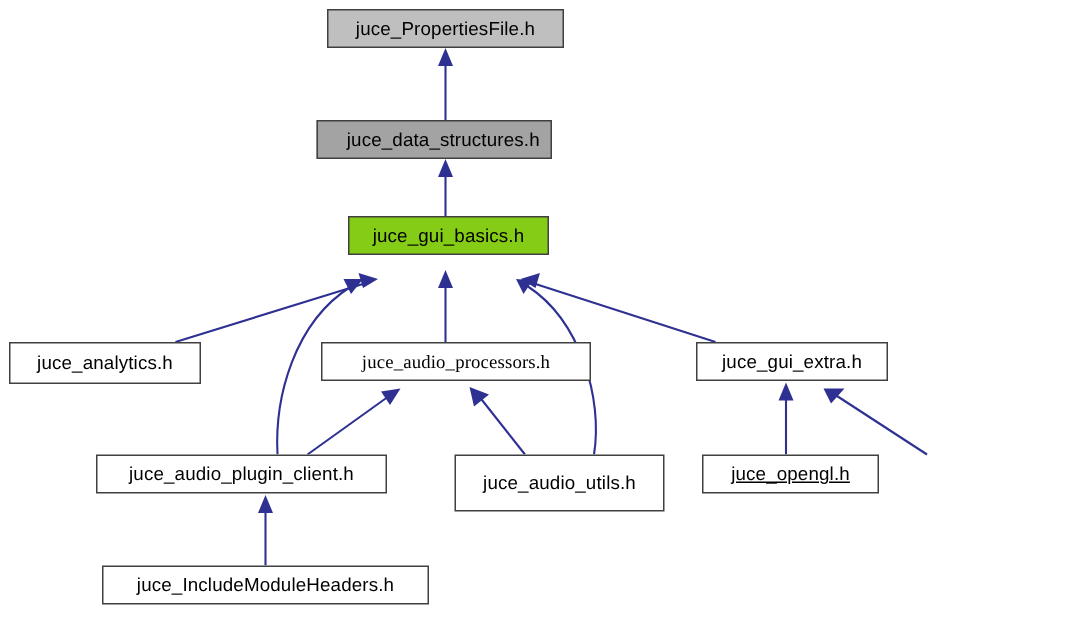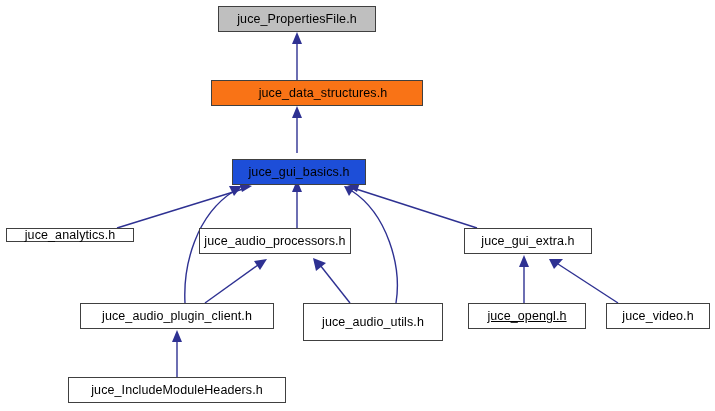--- a/index.html
+++ b/index.html
@@ -82,43 +82,40 @@
       <path d="M 524,303 L 524,265" class="edge-line" stroke="#2e3192"></path>
       <polygon points="524,255 519,267 529,267" class="edge-head" fill="#2e3192"></polygon>
       <path d="M 618,303 L 558,264" class="edge-line" stroke="#2e3192"></path>
       <polygon points="549,259 554,269 563,259" class="edge-head" fill="#2e3192"></polygon>
       <path d="M 177,377 L 177,340" class="edge-line" stroke="#2e3192"></path>
       <polygon points="177,330 172,342 182,342" class="edge-head" fill="#2e3192"></polygon>
     </svg>
 <div class="node-box highlight" style="left: 218px; top: 6px; width: 158px; height: 26px; border-color: rgb(64, 64, 64); background: rgb(191, 191, 191);">
       <span class="node-label">juce_PropertiesFile.h</span>
     </div>
-    <div class="node-box" style="left: 211px; top: 80px; width: 212px; height: 26px; border-color: rgb(64, 64, 64); background: #f97316; padding-left: 12px;">
+    <div class="node-box" style="left: 211px; top: 80px; width: 157px; height: 26px; border-color: rgb(64, 64, 64); background: #a3a3a3; padding-left: 12px;">
       <span class="node-label">juce_data_structures.h</span>
     </div>
-    <div class="node-box" style="left: 232px; top: 159px; width: 134px; height: 26px; border-color: rgb(64, 64, 64); background: #1d4ed8;">
+    <div class="node-box" style="left: 232px; top: 144px; width: 134px; height: 26px; border-color: rgb(64, 64, 64); background: #84cc16;">
       <span class="node-label">juce_gui_basics.h</span>
     </div>
-    <div class="node-box" style="left: 6px; top: 228px; width: 128px; height: 14px; border-color: rgb(64, 64, 64); background: rgb(255, 255, 255);">
+    <div class="node-box" style="left: 6px; top: 228px; width: 128px; height: 28px; border-color: rgb(64, 64, 64); background: rgb(255, 255, 255);">
       <span class="node-label">juce_analytics.h</span>
     </div>
-    <div class="node-box" style="left: 199px; top: 228px; width: 152px; height: 26px; border-color: rgb(64, 64, 64); background: rgb(255, 255, 255);">
+    <div class="node-box" style="left: 214px; top: 228px; width: 180px; height: 26px; border-color: rgb(64, 64, 64); background: rgb(255, 255, 255); font-family: Liberation Serif, serif;">
       <span class="node-label">juce_audio_processors.h</span>
     </div>
     <div class="node-box" style="left: 464px; top: 228px; width: 128px; height: 26px; border-color: rgb(64, 64, 64); background: rgb(255, 255, 255); text-align: center;">
       <span class="node-label">juce_gui_extra.h</span>
     </div>
-    <div class="node-box" style="left: 80px; top: 303px; width: 194px; height: 26px; border-color: rgb(64, 64, 64); background: rgb(255, 255, 255);">
+    <div class="node-box" style="left: 64px; top: 303px; width: 194px; height: 26px; border-color: rgb(64, 64, 64); background: rgb(255, 255, 255);">
       <span class="node-label">juce_audio_plugin_client.h</span>
     </div>
     <div class="node-box" style="left: 303px; top: 303px; width: 140px; height: 38px; border-color: rgb(64, 64, 64); background: rgb(255, 255, 255);">
       <span class="node-label">juce_audio_utils.h</span>
     </div>
     <div class="node-box" style="left: 468px; top: 303px; width: 118px; height: 26px; border-color: rgb(64, 64, 64); background: rgb(255, 255, 255); text-decoration: underline;">
       <span class="node-label">juce_opengl.h</span>
     </div>
-    <div class="node-box" style="left: 606px; top: 303px; width: 104px; height: 26px; border-color: rgb(64, 64, 64); background: rgb(255, 255, 255);">
-      <span class="node-label">juce_video.h</span>
-    </div>
     <div class="node-box" style="left: 68px; top: 377px; width: 218px; height: 26px; border-color: rgb(64, 64, 64); background: rgb(255, 255, 255); text-align: right;">
       <span class="node-label">juce_IncludeModuleHeaders.h</span>
     </div>
   </div>
 
 </body></html>

